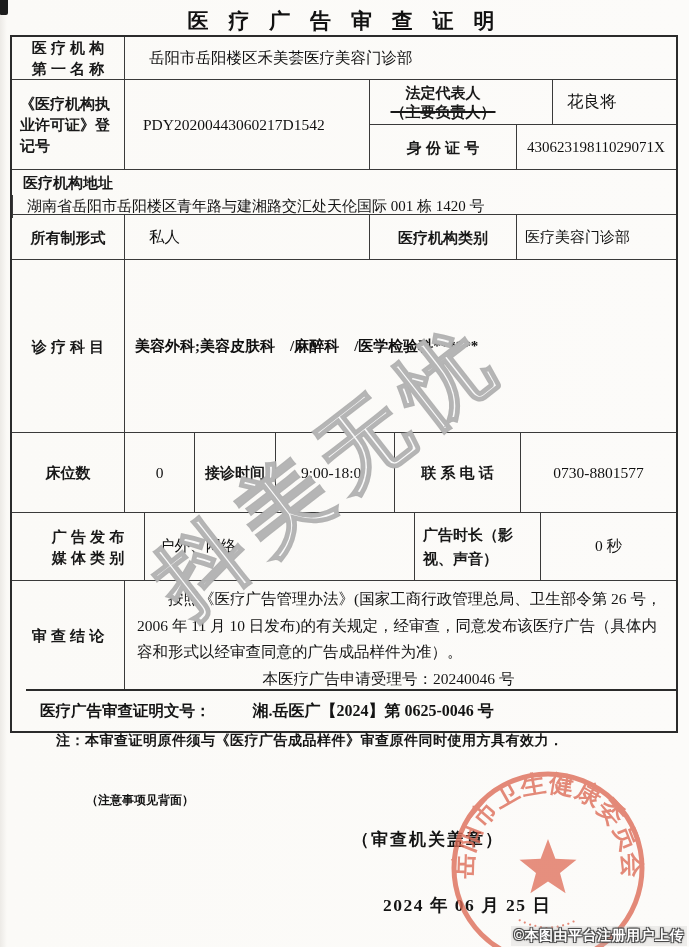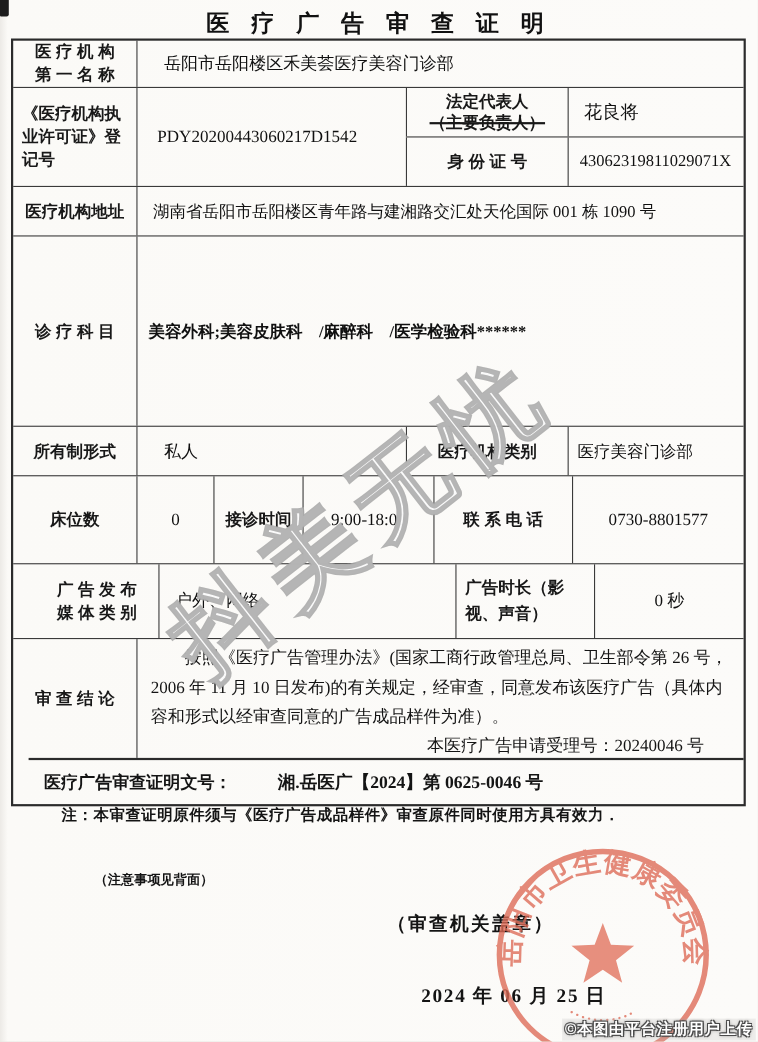--- a/index.html
+++ b/index.html
@@ -31,31 +31,31 @@
     justify-content:center;text-align:center;
     font-family:"Liberation Sans", sans-serif;font-weight:700;font-size:15px;
     line-height:21px;color:#181818;padding:2px 6px;
   }
   .lbl.left{justify-content:flex-start;text-align:left;padding:2px 8px;}
   .val{font-size:15.5px;padding:2px 12px;color:#101010;}
   .prelines{white-space:pre-line;}
   .w-label{width:112px;flex:none;}
   .sub-col{display:flex;flex-direction:column;flex:1;min-width:0;}
   .sub-row{display:flex;flex:1;box-sizing:border-box;border-top:1.5px solid #3a3a3a;min-height:0;}
-  .sub-row:first-child{border-top:none;}
+  .sub-row:first-child{border-top:none;gap:36px;}
   .sub-row .cell:first-child{border-left:1.5px solid #3a3a3a;}
   .strike{text-decoration:line-through;text-decoration-thickness:1.5px;text-align:center;}
   .conclusion-cell{display:block;padding:5px 14px 0 12px;font-size:15.5px;line-height:26.5px;}
   .conclusion-para{text-indent:2em;margin:0;}
-  .conclusion-accept{text-align:right;margin:0;padding-right:22px;}
+  .conclusion-accept{text-align:center;margin:0;padding-right:22px;}
   .fullrow-text{font-weight:700;font-size:15.5px;padding-left:14px;font-family:"Liberation Sans", sans-serif;}
   .certno-row{display:flex;align-items:center;}
   .certno-value{font-family:"Liberation Serif", serif;font-weight:600;margin-left:42px;font-size:16px;}
   
-  .h-r1{height:42px;} .h-r2{height:90px;} .h-r3{height:45px;} .h-r4{height:45px;}
+  .h-r1{height:42px;} .h-r2{height:90px;} .h-r3{height:45px;flex-direction:column;} .h-r4{height:45px;}
   .h-r5{height:173px;} .h-r6{height:80px;} .h-r7{height:68px;padding-left:20px;} .h-r8{height:109px;}
   .h-r9{height:38px;} .h-r10{height:42px;margin-left:14px;}
   
   .w-245{width:245px;flex:none;} .w-147{width:147px;flex:none;}
   .w-70{width:70px;flex:none;} .w-81{width:81px;flex:none;}
   .w-119{width:119px;flex:none;} .w-126{width:126px;flex:none;}
   .w-270{width:270px;flex:none;}
   .grow{flex:1;}
   
   .note1{position:absolute;left:56px;top:732px;font-size:14px;font-weight:700;letter-spacing:.5px;}
@@ -111,33 +111,33 @@
         </div>
         <div class="sub-row" style="height:42px;">
           <div class="cell w-147 lbl">身 份 证 号</div>
           <div class="cell grow val" style="padding-left:10px;font-size:15px;">43062319811029071X</div>
         </div>
       </div>
     </div>
 
     <div class="trow h-r3">
       <div class="cell w-label lbl">医疗机构地址</div>
-      <div class="cell grow val" style="padding-left:14px;font-size:15px;">湖南省岳阳市岳阳楼区青年路与建湘路交汇处天伦国际 001 栋 1090 号</div>
-    </div>
-
-    <div class="trow h-r5">
-      <div class="cell w-label lbl">诊 疗 科 目</div>
-      <div class="cell grow val" style="padding-left:10px;font-size:15px;font-weight:600;">美容外科;美容皮肤科　/麻醉科　/医学检验科******</div>
+      <div class="cell grow val" style="padding-left:14px;font-size:15px;">湖南省岳阳市岳阳楼区青年路与建湘路交汇处天伦国际 001 栋 1420 号</div>
     </div>
 
     <div class="trow h-r4">
       <div class="cell w-label lbl">所有制形式</div>
       <div class="cell w-245 val" style="padding-left:24px;">私人</div>
       <div class="cell w-147 lbl">医疗机构类别</div>
       <div class="cell grow val" style="padding-left:8px;font-size:15px;">医疗美容门诊部</div>
+    </div>
+
+    <div class="trow h-r5">
+      <div class="cell w-label lbl">诊 疗 科 目</div>
+      <div class="cell grow val" style="padding-left:10px;font-size:15px;font-weight:600;">美容外科;美容皮肤科　/麻醉科　/医学检验科******</div>
     </div>
 
     <div class="trow h-r6">
       <div class="cell w-label lbl">床位数</div>
       <div class="cell w-70 val" style="justify-content:center;padding:0;">0</div>
       <div class="cell w-81 lbl" style="padding:2px 2px;">接诊时间</div>
       <div class="cell w-119 val" style="justify-content:center;padding:0;">9:00-18:00</div>
       <div class="cell w-126 lbl">联 系 电 话</div>
       <div class="cell grow val" style="justify-content:center;padding:0;">0730-8801577</div>
     </div>

